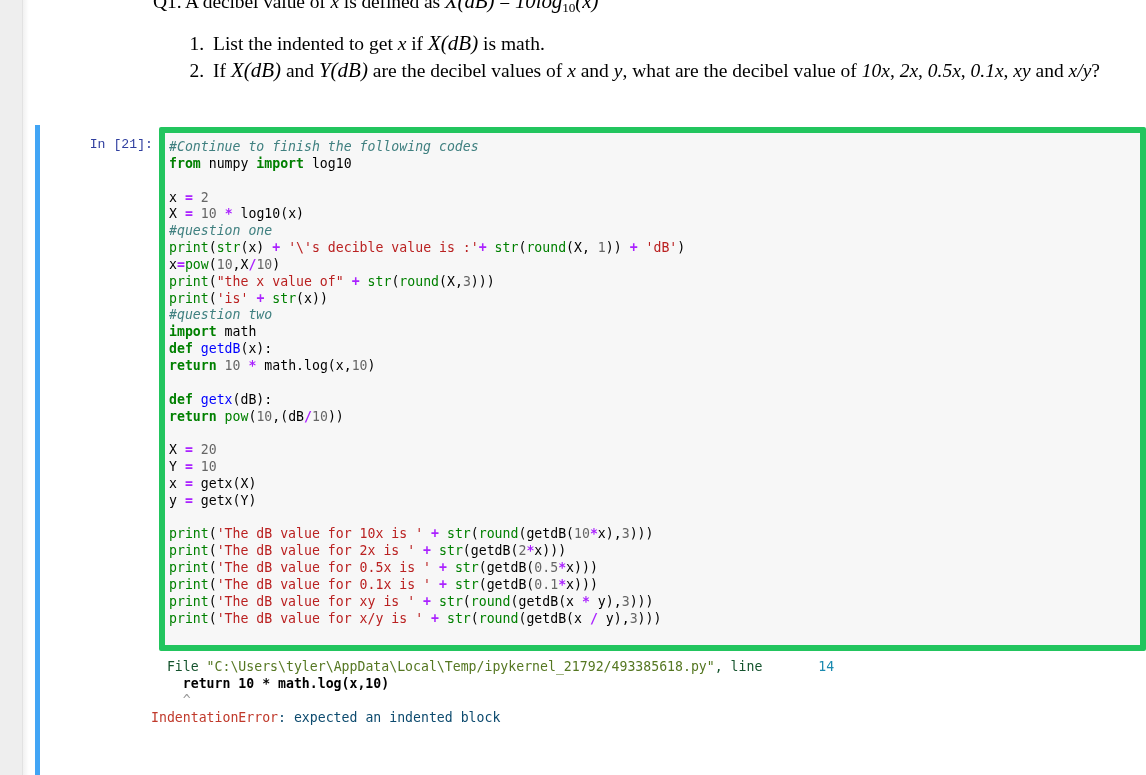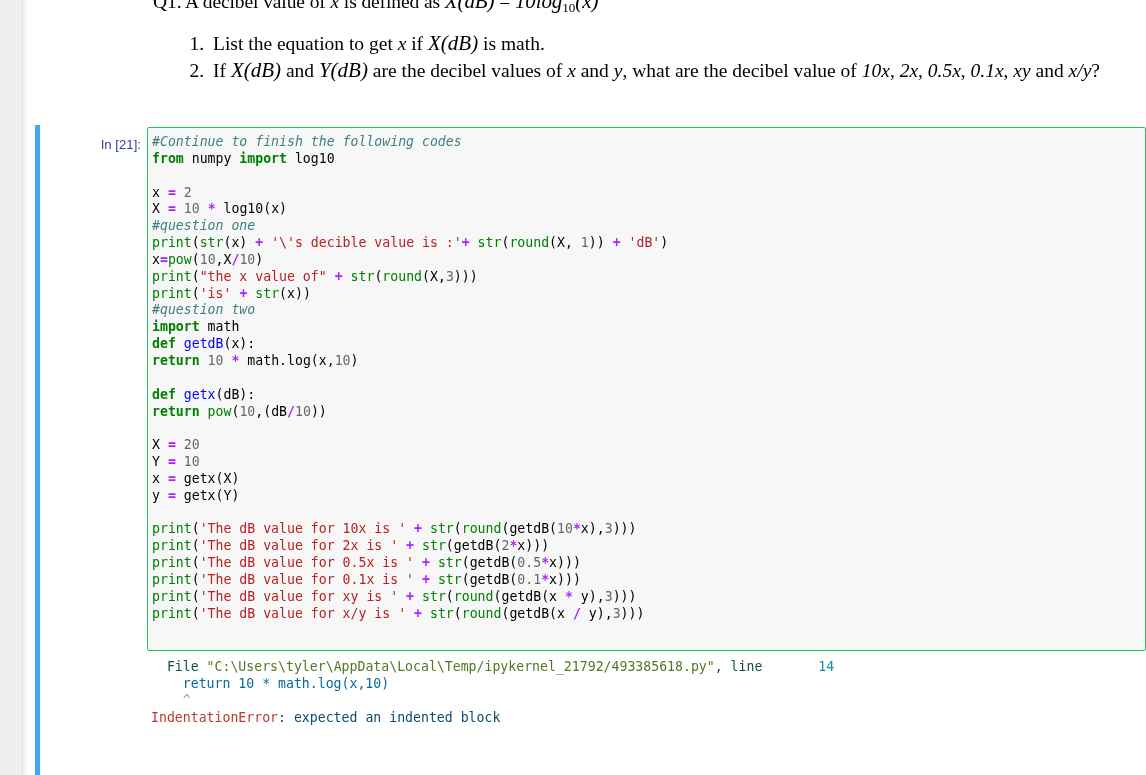--- a/index.html
+++ b/index.html
@@ -105,30 +105,31 @@
   #input-row {
     display: flex;
     align-items: flex-start;
   }
   #in-prompt {
     width: 107px;
     min-width: 107px;
     text-align: right;
     padding: 9px 6px 0 0;
     box-sizing: border-box;
-    font-family: Liberation Sans, sans-serif;
+    font-family: Liberation Mono, monospace;
     font-size: 13.2px;
     color: #303f9f;
     line-height: 17px;
     white-space: nowrap;
+    margin-left: 12px;
   }
   #input-area {
     flex: 1;
     background: #f7f7f7;
-    border: 1px solid #22c55e;
+    border: 6px solid #22c55e;
     border-radius: 2px;
     padding: 6px 6px 10px 4px;
     box-sizing: border-box;
     min-height: 524px;
   }
   pre.code {
     margin: 0;
     font-family: "DejaVu Sans Mono", "Liberation Mono", monospace;
     font-size: 13.2px;
     line-height: 16.85px;
@@ -165,41 +166,41 @@
     margin: 0;
     font-family: "DejaVu Sans Mono", "Liberation Mono", monospace;
     font-size: 13.2px;
     line-height: 16.9px;
     color: #000000;
     white-space: pre;
   }
   .tb-kw   { color: #14532d; }
   .tb-path { color: #557722; }
   .tb-num  { color: #1a8ab0; margin-left: 48px; }
-  .tb-code { color: #0369a1; }
+  .tb-code { color: #000000; font-weight: bold; }
   .tb-caret{ color: #9a9a9a; }
   .tb-err  { color: #c0392b; text-align: right; }
   .tb-plain{ color: #0c4a6e; }
 </style>
 </head>
 <body>
 
 <div id="left-gutter"></div>
 <div id="left-gutter-shadow"></div>
 
 <div id="notebook">
 
   <div id="question-block">
     <div class="q-heading">
       <span>Q1. A decibel value of </span><span class="mvar">x</span><span> is defined as </span><span class="mfn">X(dB)</span><span> = </span><span class="mfn">10log</span><span class="msub">10</span><span class="mfn">(x)</span>
     </div>
 
     <ol class="q-list">
       <li>
-        <span>List the equation to get </span><span class="mvar">x</span><span> if </span><span class="mfn">X(dB)</span><span> is math.</span>
+        <span>List the indented to get </span><span class="mvar">x</span><span> if </span><span class="mfn">X(dB)</span><span> is math.</span>
       </li>
       <li>
         <span>If </span><span class="mfn">X(dB)</span><span> and </span><span class="mfn">Y(dB)</span><span> are the decibel values of </span><span class="mvar">x</span><span> and </span><span class="mvar">y</span><span>, what are the decibel value of </span><span class="mvar">10x</span><span>, </span><span class="mvar">2x</span><span>, </span><span class="mvar">0.5x</span><span>, </span><span class="mvar">0.1x</span><span>, </span><span class="mvar">xy</span><span> and </span><span class="mvar">x/y</span><span>?</span>
       </li>
     </ol>
   </div>
 
   <div id="code-cell">
     <div id="cell-select-bar" style="background: rgb(66, 165, 245);"></div>
 

